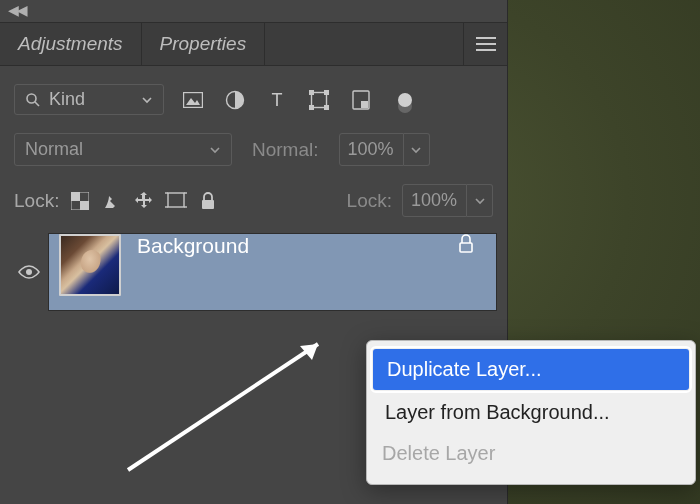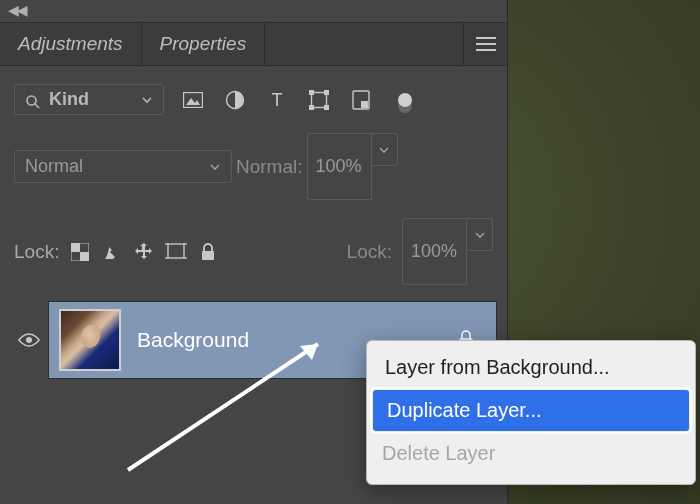--- a/index.html
+++ b/index.html
@@ -36,52 +36,52 @@
     border-left: 1px solid #2d2d2d;
   }
   .filter-row {
     display: flex; align-items: center; padding: 18px 14px 10px; gap: 18px;
   }
   .kind-dd {
     display: flex; align-items: center; gap: 8px;
     border: 1px solid #5a5a5a; border-radius: 3px; padding: 4px 10px;
     width: 150px; justify-content: space-between; color: #b8b8b8; font-size: 18px;
   }
-  .kind-dd .left { display: flex; align-items: flex-end; gap: 8px; font-weight: bold; }
+  .kind-dd .left { display: flex; align-items: center; gap: 8px; }
   .filter-icons { display: flex; gap: 20px; align-items: center; color: #bdbdbd; }
   .fi { width: 22px; height: 22px; display: flex; align-items: center; justify-content: center; }
   .togdot { width: 14px; height: 14px; border-radius: 50%; background: #cfcfcf; margin-left: 6px; box-shadow: 0 6px 0 #666; }
 
   .blend-row {
-    display: flex; align-items: center; padding: 8px 14px; gap: 4px; color: #8c8c8c;
+    display: flex; align-items: center; padding: 8px 14px; gap: 20px; color: #8c8c8c;
   }
   .normal-dd {
     display: flex; align-items: center; justify-content: space-between;
     border: 1px solid #5a5a5a; border-radius: 3px; padding: 5px 10px;
     width: 218px; font-size: 18px; color: #9a9a9a;
   }
   .label-op { font-size: 19px; color: #8a8a8a; }
   .pct-box {
-    border: 1px solid #5a5a5a; border-radius: 3px 0 0 3px; padding: 22px 8px;
+    border: 1px solid #5a5a5a; border-radius: 3px 0 0 3px; padding: 5px 8px;
     font-size: 18px; color: #9a9a9a; width: 65px; text-align: left;
   }
   .pct-chev {
     border: 1px solid #5a5a5a; border-left: none; border-radius: 0 3px 3px 0;
     width: 26px; height: 33px; display: flex; align-items: center; justify-content: center;
   }
 
   .lock-row {
     display: flex; align-items: center; padding: 10px 14px 14px; gap: 10px; color: #a8a8a8; font-size: 19px;
   }
   .lock-row .gap { flex: 1; }
   .li { width: 22px; height: 22px; display:flex; align-items:center; justify-content:center; color:#c8c8c8; }
 
   .layers-list { padding: 2px 10px 0 0; }
   .layer-row {
-    display: flex; align-items: center; height: 78px;
+    display: flex; height: 78px;
     margin-left: 48px;
     background: #8197b4;
     border: 1px solid #2d2d2d;
   }
   .eye-col {
     position: absolute; left: 14px; width: 30px; height: 78px; display:flex; align-items:center; justify-content:center;
   }
   .thumb {
     width: 62px; height: 62px; margin: 0 16px 0 10px;
     background: linear-gradient(135deg, #3a2a20 0%, #6b4a35 25%, #c9a98a 40%, #d8c0a0 48%, #1a2a7a 65%, #0e1a4a 100%);
@@ -266,21 +266,21 @@
             <rect x="2" y="9" width="12" height="9" rx="1" fill="none" stroke="#fff" stroke-width="1.6"></rect>
             <path d="M4 9V5a4 4 0 018 0v4" fill="none" stroke="#fff" stroke-width="1.6"></path>
           </svg>
       </div>
     </div>
   </div>
 
 </div>
 
 <div class="ctx-menu">
+  <div class="ctx-item sel">Duplicate Layer...</div>
   <div class="ctx-item">Layer from Background...</div>
-  <div class="ctx-item sel">Duplicate Layer...</div>
   <div class="ctx-item dis">Delete Layer</div>
 </div>
 
 <svg class="arrow-annot" viewBox="0 0 230 150">
   <line x1="10" y1="140" x2="200" y2="14" stroke="#fff" stroke-width="4"></line>
   <polygon points="200,14 182,16 194,30" fill="#fff"></polygon>
 </svg>
 
 </body></html>

